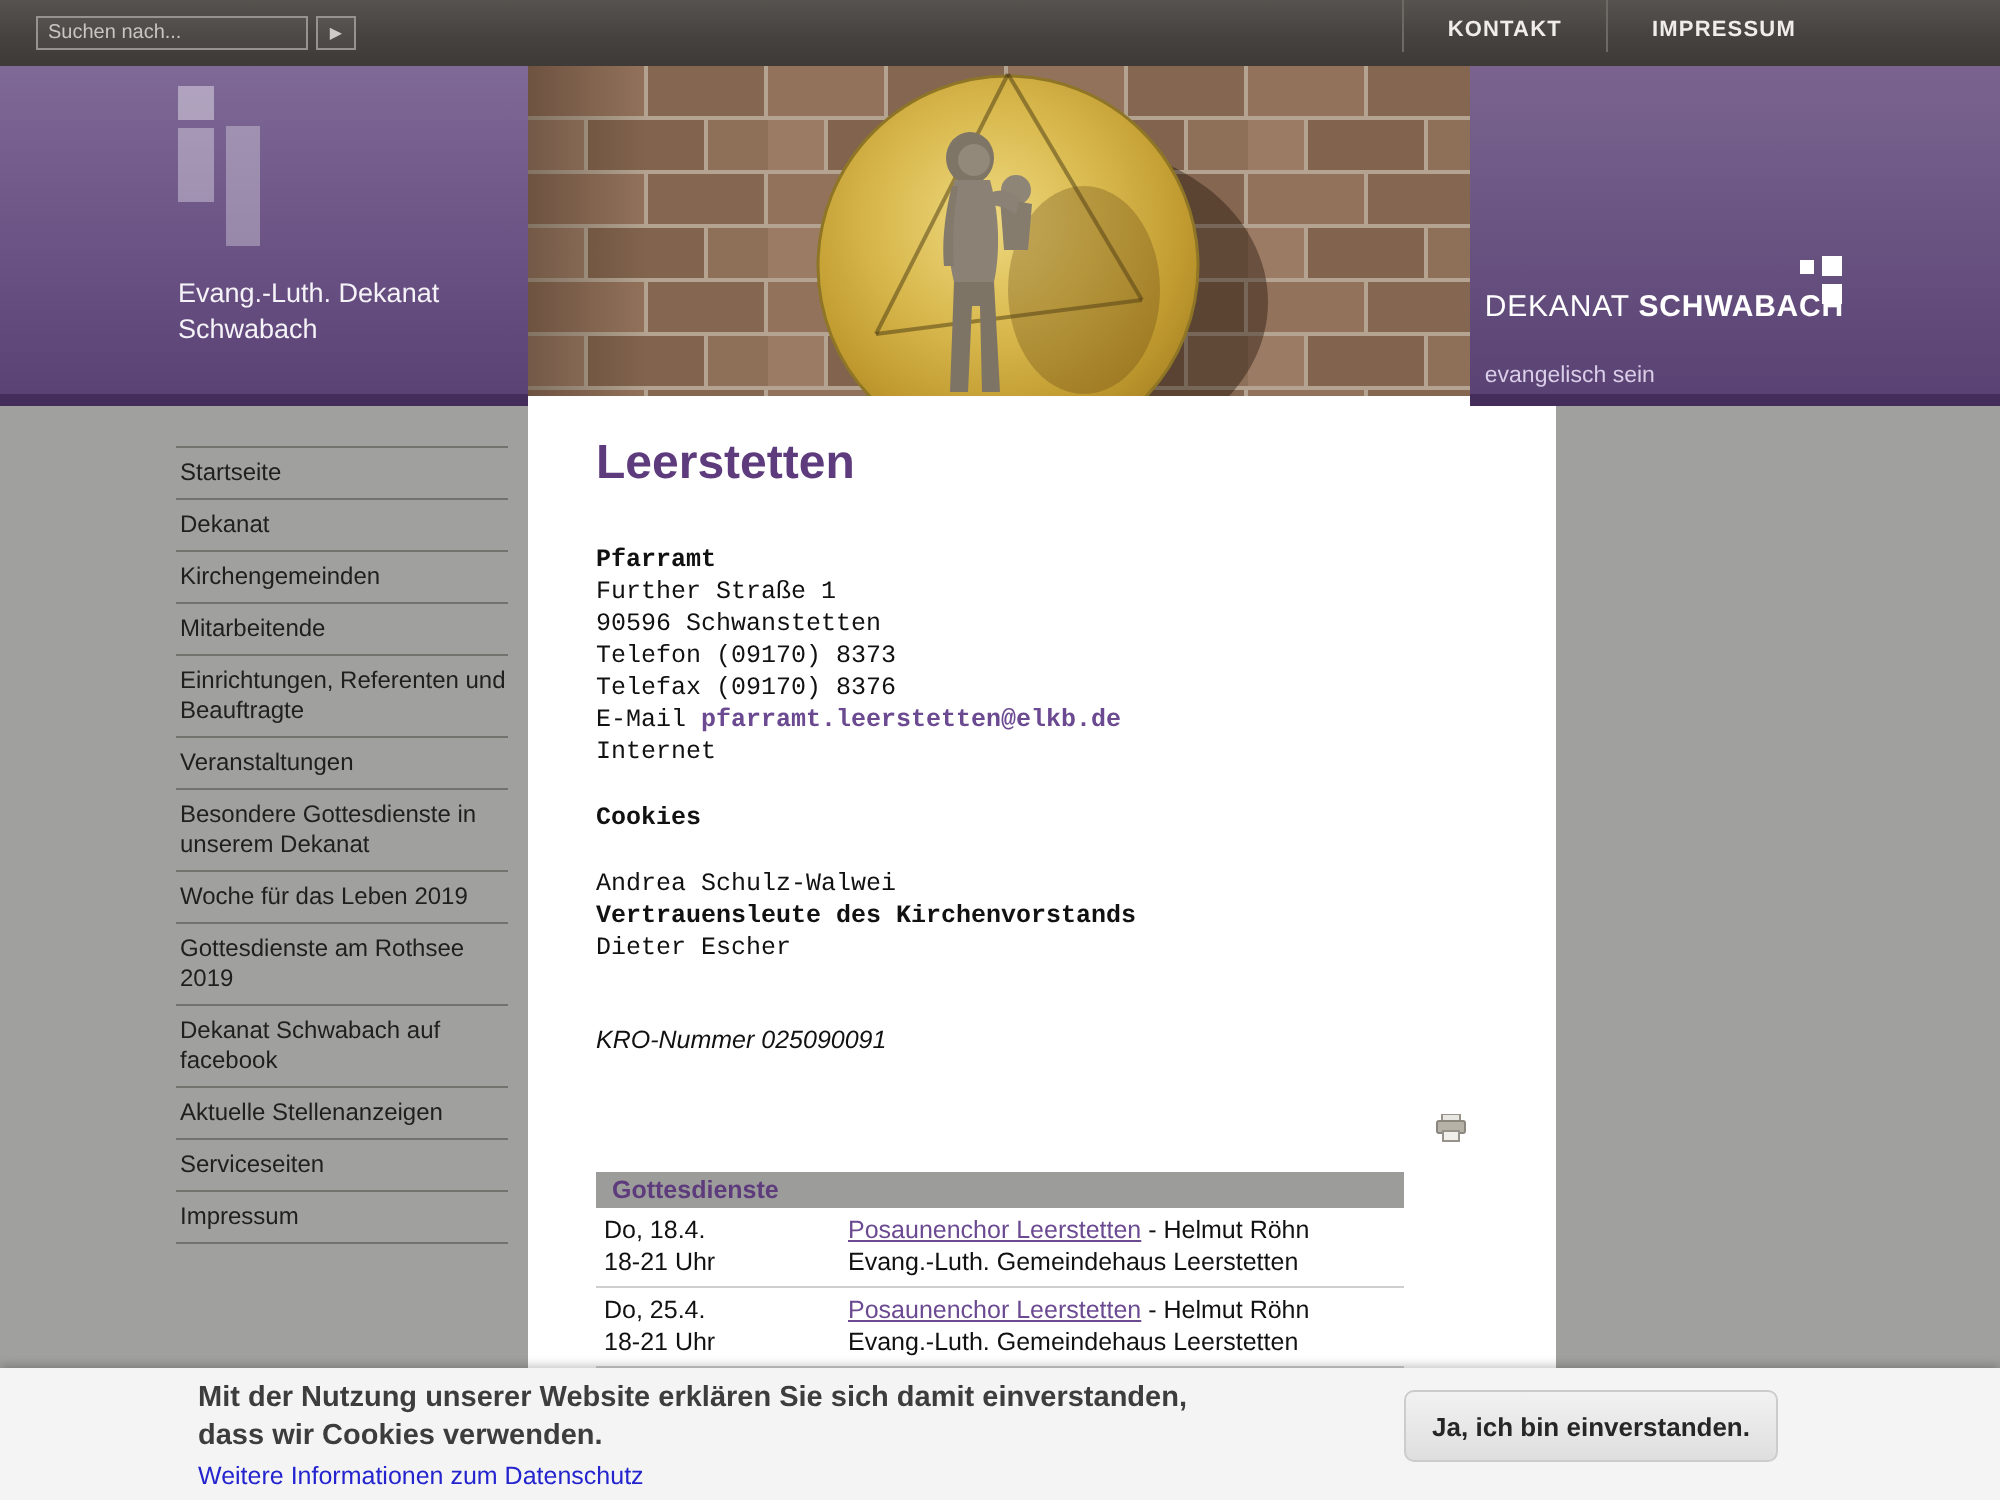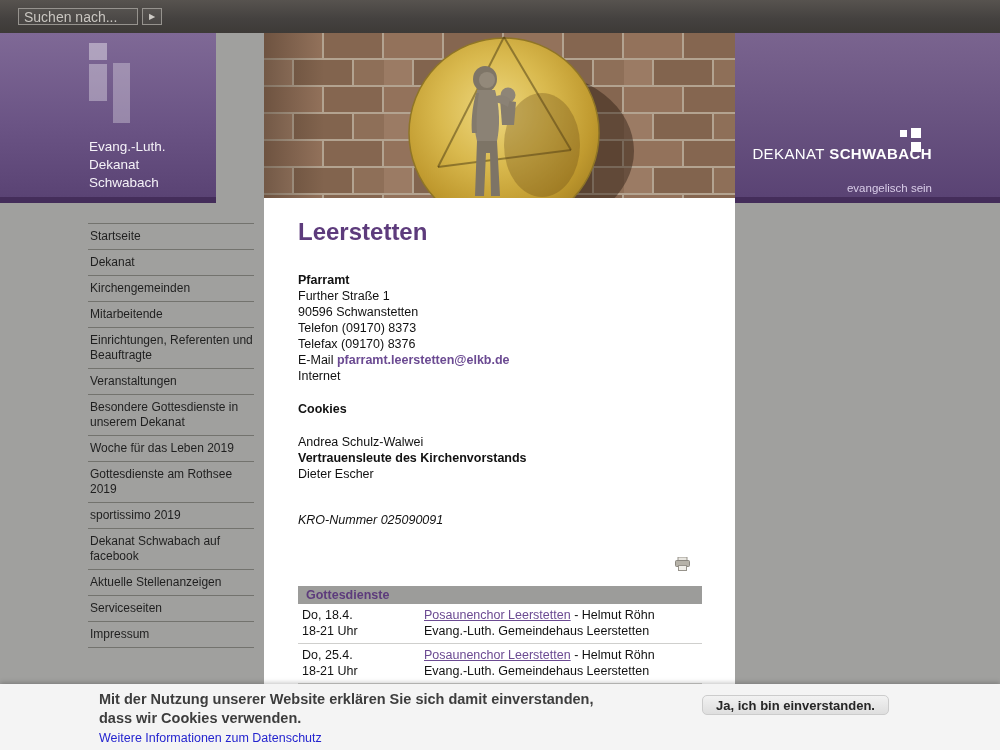--- a/index.html
+++ b/index.html
@@ -10,40 +10,40 @@
   }
 
   
   .topbar {
     position:absolute; left:0; top:0; width:1000px; height:33px;
     background:linear-gradient(180deg,#57534f 0%,#454240 55%,#3d3a37 100%);
     z-index:5;
   }
   .search-wrap { position:absolute; left:18px; top:8px; display:flex; }
   .search-input {
-    width:120px; height:17px; background:rgba(255,255,255,0.04);
-    border:1px solid #96938e; color:#d6d3cf; font-size:14px;
+    width:136px; height:17px; background:rgba(255,255,255,0.04);
+    border:1px solid #96938e; color:#d6d3cf; font-size:10px;
     font-family:"Liberation Sans", sans-serif; padding:0 5px; outline:none;
   }
   .search-input::placeholder { color:#c9c6c1; opacity:1; }
   .search-btn {
     width:20px; height:17px; margin-left:4px; background:rgba(255,255,255,0.05);
     border:1px solid #96938e; color:#cfccc7; font-size:8px; line-height:15px;
     text-align:center; cursor:pointer;
   }
   .topbar-links { position:absolute; right:80px; top:0; height:33px; display:flex; }
   .topbar-link {
     color:#efedea; font-size:11px; font-weight:bold; letter-spacing:0.6px;
     text-decoration:none; padding:9px 22px 0 22px; border-left:1px solid #6d6a66;
     height:26px; display:block;
   }
 
   
   .header-left {
-    position:absolute; left:0; top:33px; width:216px; height:170px;
+    position:absolute; left:0; top:33px; width:264px; height:170px;
     background:linear-gradient(180deg,#7f6996 0%,#6b5485 55%,#5a4374 100%);
     border-bottom:6px solid #442d5a; z-index:4;
   }
   .logo-mark { position:absolute; left:89px; top:10px; width:45px; height:92px; }
   .logo-mark .sq1 { position:absolute; left:0; top:0;  width:18px; height:17px; background:rgba(255,255,255,0.40); }
   .logo-mark .sq2 { position:absolute; left:0; top:21px; width:18px; height:37px; background:rgba(255,255,255,0.34); }
   .logo-mark .sq3 { position:absolute; left:24px; top:20px; width:17px; height:60px; background:rgba(255,255,255,0.30); }
   .site-name {
     position:absolute; left:89px; top:105px; color:#f5f2f8;
     font-size:13.5px; line-height:18px; font-weight:normal;
@@ -51,21 +51,21 @@
 
   .header-photo {
     position:absolute; left:264px; top:33px; width:471px; height:165px; z-index:4;
     background:#96765f;
   }
   .header-right {
     position:absolute; left:735px; top:33px; width:265px; height:170px;
     background:linear-gradient(180deg,#7a648f 0%,#685280 55%,#5a4374 100%);
     border-bottom:6px solid #442d5a; z-index:4;
   }
-  .brand { position:absolute; right:68px; top:112px; text-align:right; color:#ffffff; }
+  .brand { position:absolute; right:78px; top:112px; text-align:left; color:#ffffff; }
   .brand-line { font-size:15px; letter-spacing:0.4px; white-space:nowrap; }
   .brand-line .b2 { font-weight:bold; }
   .brand-tagline { font-size:11.5px; color:#d9cde8; margin-top:20px; }
   .brand-squares { position:absolute; right:78px; top:95px; width:22px; height:25px; }
   .brand-squares .bs1 { position:absolute; left:0; top:2px; width:7px; height:7px; background:#fff; }
   .brand-squares .bs2 { position:absolute; left:11px; top:0; width:10px; height:10px; background:#fff; }
   .brand-squares .bs3 { position:absolute; left:11px; top:14px; width:10px; height:10px; background:#fff; }
 
   
   .sidebar {
@@ -74,28 +74,28 @@
   }
   .nav { position:absolute; left:88px; top:20px; width:166px; list-style:none;
          border-top:1px solid #73736e; }
   .nav li {
     font-size:12px; line-height:15px; color:#1f1f1f; padding:5px 0 5px 2px;
     border-bottom:1px solid #73736e; cursor:pointer;
   }
 
   
   .content {
-    position:absolute; left:264px; top:198px; width:471px; height:552px;
+    position:absolute; left:264px; top:198px; width:514px; height:552px;
     background:#ffffff; z-index:2;
   }
   .content-inner { padding:20px 33px 0 34px; }
   h1.page-title { color:#5d3b7c; font-size:24px; font-weight:bold; margin-bottom:26px; }
   .txt { font-size:12.5px; line-height:16px; color:#111; }
   .txt b, .sec-head { font-weight:bold; }
-  .sec { margin-bottom:17px; }
+  .sec { margin-bottom:17px;font-family:Liberation Mono, monospace; }
   .plink { color:#6b4a92; font-weight:bold; text-decoration:none; }
   .kro { font-style:italic; font-size:12.5px; color:#111; margin-top:31px; }
   .print-row { text-align:right; margin:30px 12px 10px 0; height:14px; }
   .print-btn { display:inline-block; cursor:pointer; }
 
   
   .services { margin-top:15px; width:404px; }
   .services-head {
     background:#9c9c9a; color:#5d3b7c; font-weight:bold; font-size:12.5px;
     padding:2px 8px; height:18px;
@@ -112,34 +112,38 @@
   
   .cookie {
     position:absolute; left:0; top:684px; width:1000px; height:66px;
     background:#f4f4f4; z-index:10; box-shadow:0 -1px 5px rgba(0,0,0,0.25);
   }
   .cookie-msg { position:absolute; left:99px; top:6px; font-size:14.5px;
     font-weight:bold; color:#3d3d3d; line-height:19px; }
   .cookie-link { position:absolute; left:99px; top:47px; font-size:12.5px;
     font-weight:normal; color:#2424cf; text-decoration:none; }
   .cookie-btn {
-    position:absolute; right:111px; top:11px; height:20px; padding:0 13px;
+    position:absolute; right:111px; top:11px; height:36px; padding:0 13px;
     background:linear-gradient(180deg,#f2f2f2,#dedede);
     border:1px solid #cccccc; border-radius:5px;
     font-family:"Liberation Sans", sans-serif;
     font-size:13px; font-weight:bold; color:#262626; cursor:pointer;
   }
 </style>
 </head>
 <body>
 
 <div class="topbar">
   <div class="search-wrap">
     <input class="search-input" placeholder="Suchen nach..." style="">
     <div class="search-btn">▶</div>
+  </div>
+  <div class="topbar-links">
+    <a class="topbar-link" href="#">KONTAKT</a>
+    <a class="topbar-link" href="#">IMPRESSUM</a>
   </div>
 </div>
 
 <div class="header-left">
   <div class="logo-mark">
     <div class="sq1"></div>
       <div class="sq2"></div>
       <div class="sq3"></div>
   </div>
   <div class="site-name">
@@ -210,21 +214,20 @@
   <ul class="nav">
     <li>Startseite</li>
     <li>Dekanat</li>
     <li>Kirchengemeinden</li>
     <li>Mitarbeitende</li>
     <li>Einrichtungen, Referenten und Beauftragte</li>
     <li>Veranstaltungen</li>
     <li>Besondere Gottesdienste in unserem Dekanat</li>
     <li>Woche für das Leben 2019</li>
     <li>Gottesdienste am Rothsee 2019</li>
-    <li>sportissimo 2019</li>
     <li>Dekanat Schwabach auf facebook</li>
     <li>Aktuelle Stellenanzeigen</li>
     <li>Serviceseiten</li>
     <li>Impressum</li>
   </ul>
 </div>
 
 <div class="content">
   <div class="content-inner">
     <h1 class="page-title">Leerstetten</h1>

